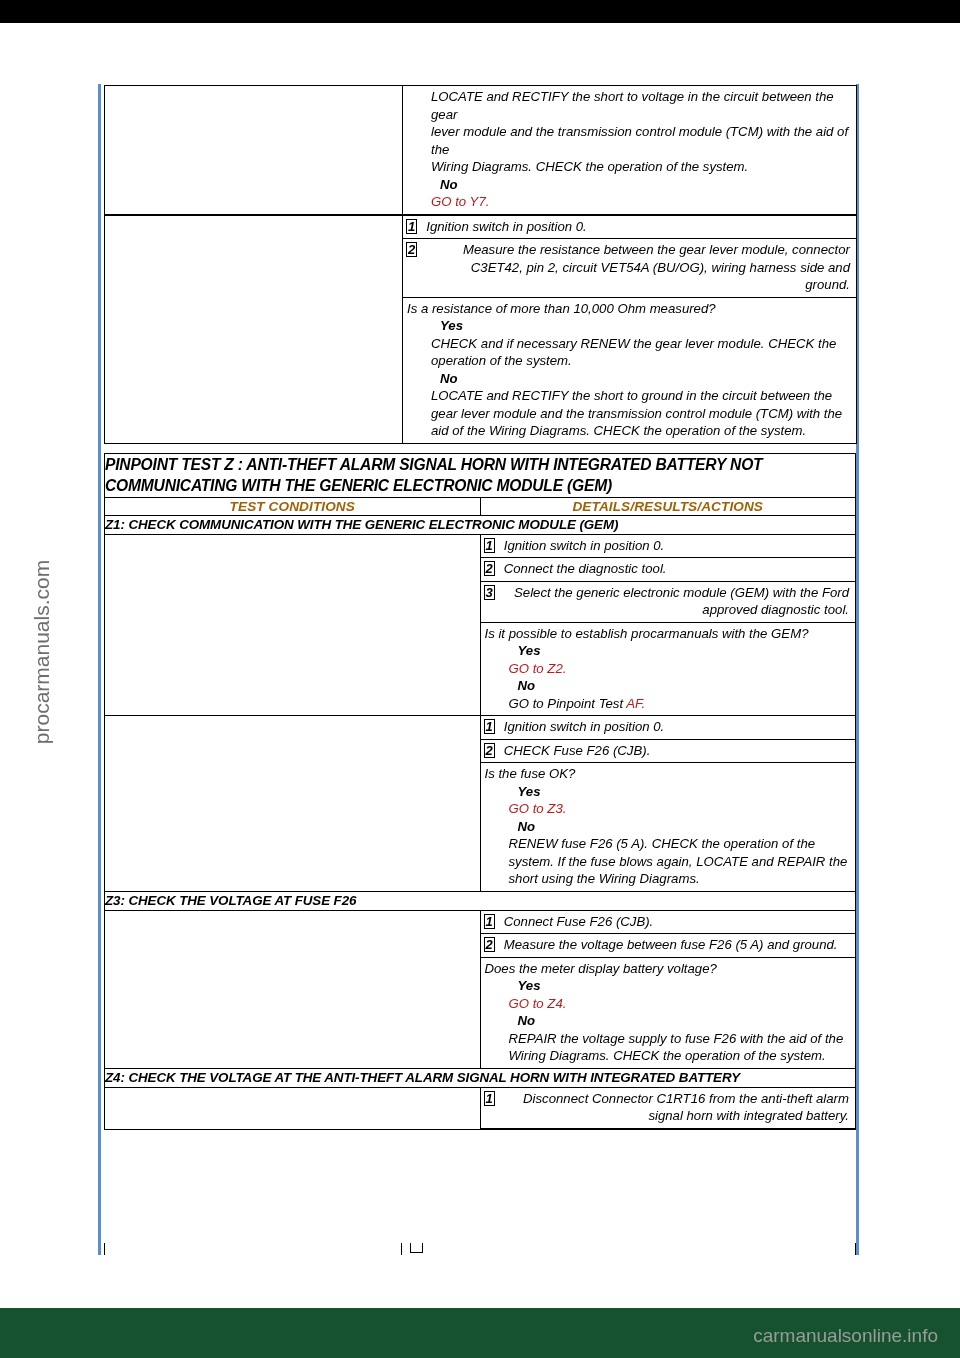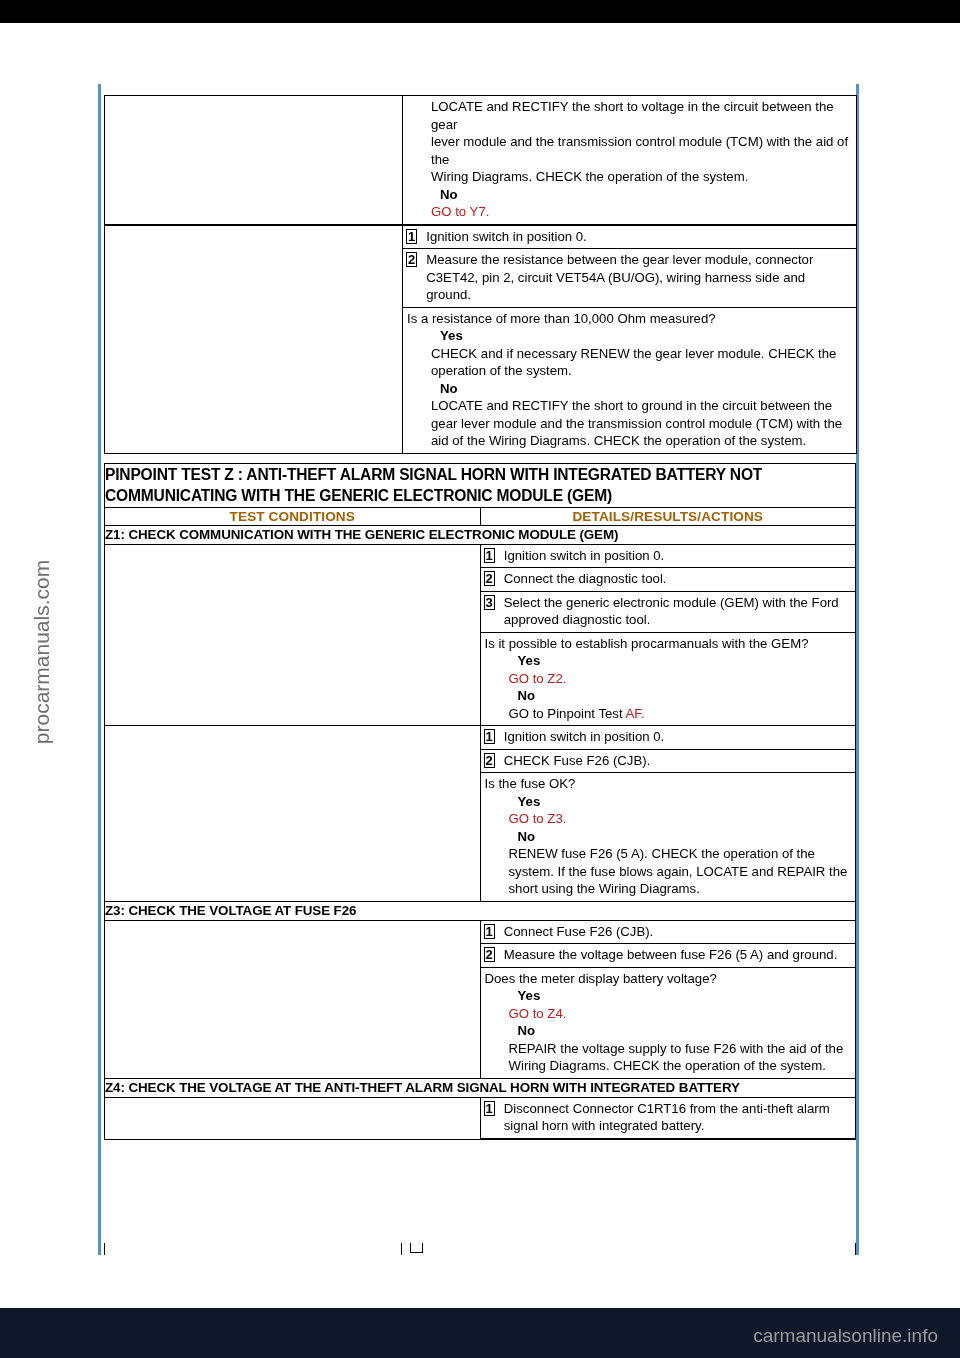--- a/index.html
+++ b/index.html
@@ -20,21 +20,21 @@
   .topbar {
     position: absolute;
     left: 0; top: 0;
     width: 960px; height: 23px;
     background: #000000;
   }
   .bottombar {
     position: absolute;
     left: 0; top: 1308px;
     width: 960px; height: 50px;
-    background: #0f172a;
+    background: #14532d;
   }
   .bottombar-text {
     position: absolute;
     right: 22px;
     top: 17px;
     color: #9a9a9a;
     font-size: 19px;
     letter-spacing: 0px;
     font-family: "Liberation Sans", sans-serif;
   }
@@ -61,25 +61,26 @@
     top: 84px;
     height: 1171px;
   }
   .edge.left  { left: 98px; }
   .edge.right { left: 856px; }
 
   
   .doc {
     position: absolute;
     left: 104px;
-    top: 95px;
+    top: 85px;
     width: 692px;
     font-size: 13.2px;
     line-height: 17px;
     color: #000;
+    font-style: italic;
   }
 
   table.pp {
     border-collapse: collapse;
     width: 752px;
     table-layout: fixed;
   }
   table.pp td {
     border: 1px solid #000;
     vertical-align: top;
@@ -131,20 +132,21 @@
     text-align: center;
     padding: 0 1px;
     margin-top: 1px;
     background: #fff;
     box-sizing: border-box;
   }
   .steptext {
     padding-left: 9px;
     padding-right: 2px;
     line-height: 17.5px;
+    text-align: right;
   }
 
   
   .qa {
     padding: 2px 5px 3px 4px;
   }
   .qa .q { line-height: 17.5px; }
   .qa .lbl {
     font-weight: bold;
     line-height: 17.5px;

